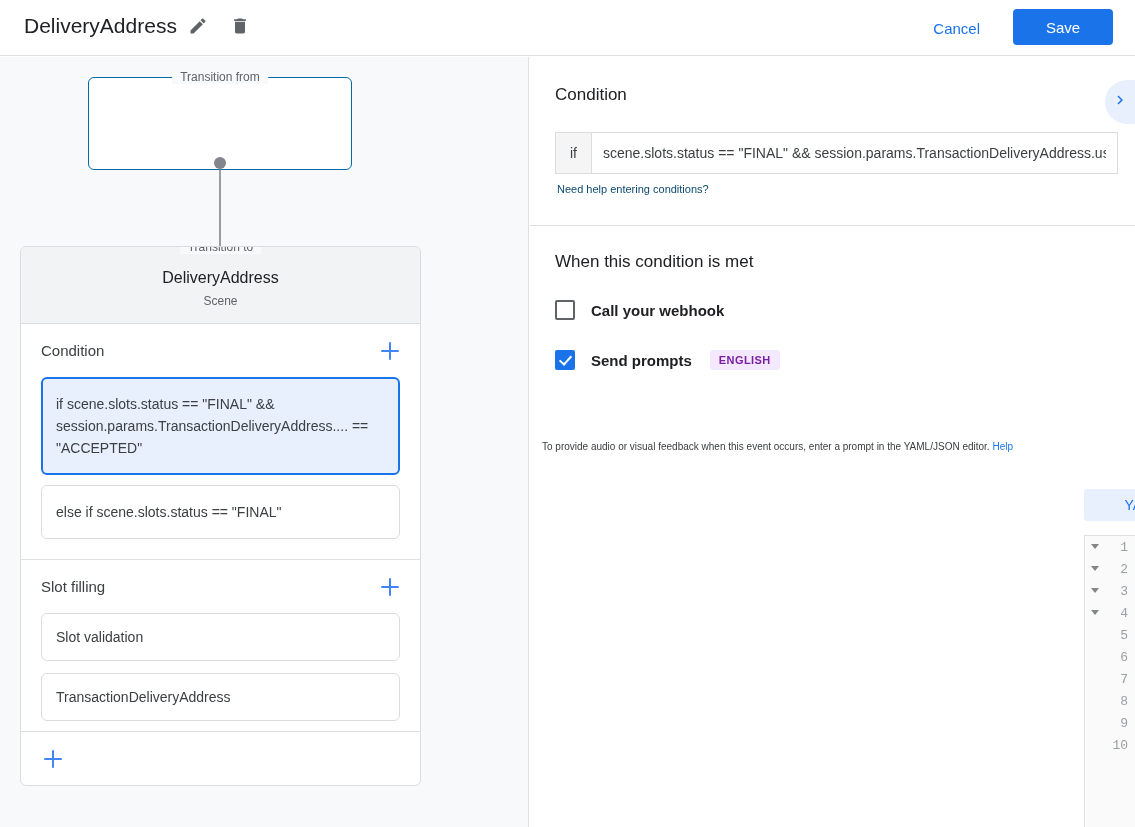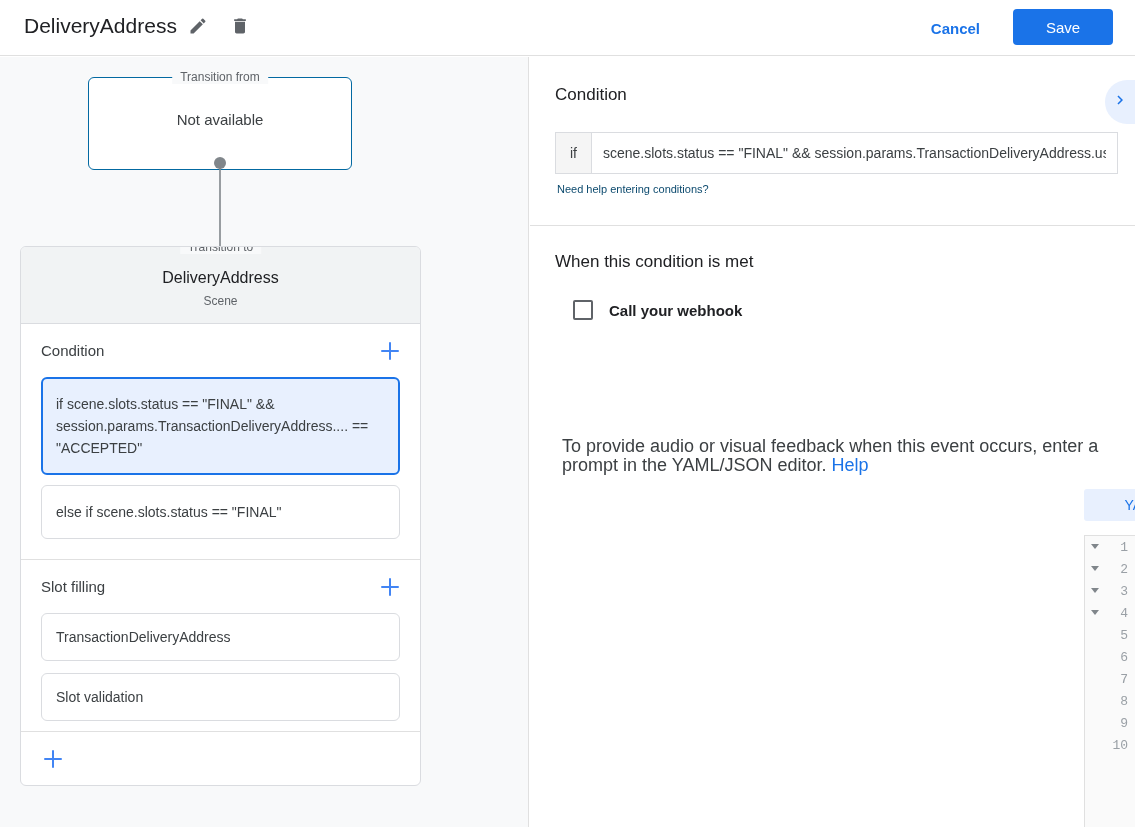--- a/index.html
+++ b/index.html
@@ -24,21 +24,21 @@
   }
   .icon-btn {
     position: absolute; width: 28px; height: 28px; top: 14px;
     display: flex; align-items: center; justify-content: center;
     cursor: pointer;
   }
   .icon-btn.edit { left: 184px; }
   .icon-btn.delete { left: 226px; }
   .cancel-btn {
     position: absolute; right: 147px; top: 15px;
-    font-size: 15px; color: #1a73e8; font-weight: 700;
+    font-size: 15px; color: #1a73e8; font-weight: 400;
     cursor: pointer; padding: 5px 8px;
   }
   .save-btn {
     position: absolute; right: 22px; top: 9px;
     width: 100px; height: 36px; border-radius: 4px;
     background: #1a73e8; color: #ffffff;
     font-size: 15px; font-weight: 500;
     display: flex; align-items: center; justify-content: center;
     cursor: pointer; border: none;
     font-family: "Liberation Sans", sans-serif;
@@ -179,21 +179,21 @@
   .rp-divider {
     position: absolute; left: 0; top: 168px; width: 605px; height: 1px;
     background: #e0e0e0;
   }
 
   .met-title {
     position: absolute; left: 25px; top: 195px;
     font-size: 17px; color: #202124;
   }
 
-  .cb-row { position: absolute; left: 25px; display: flex; align-items: center; margin-left: 18px; }
+  .cb-row { position: absolute; left: 25px; display: flex; align-items: center; }
   .cb-row.webhook { top: 243px; }
   .cb-row.prompts { top: 293px; }
   .checkbox {
     width: 20px; height: 20px; border-radius: 2px;
     border: 2px solid #5f6368; background: #fff;
     cursor: pointer; position: relative; flex: 0 0 20px;
   }
   .checkbox.checked {
     background: #1a73e8; border-color: #1a73e8;
   }
@@ -206,22 +206,22 @@
   .cb-label {
     margin-left: 16px; font-size: 15px; color: #202124; font-weight: 600;
   }
   .lang-badge {
     margin-left: 18px; background: #f3e8fd; color: #7b1fa2;
     font-size: 11px; font-weight: 600; letter-spacing: .4px;
     padding: 4px 9px; border-radius: 3px;
   }
 
   .helper-text {
-    position: absolute; left: 32px; top: 380px; width: 560px;
-    font-size: 18px; color: #3c4043; line-height: 19px;
+    position: absolute; left: 12px; top: 380px; width: 560px;
+    font-size: 10px; color: #3c4043; line-height: 19px;
   }
   .helper-text a { color: #1a73e8; text-decoration: none; }
 
   .tabs {
     position: absolute; left: 554px; top: 432px;
     display: flex;
   }
   .tab {
     width: 118px; height: 32px;
     display: flex; align-items: center; justify-content: center;
@@ -278,21 +278,20 @@
   </div>
 
   <div class="cancel-btn">Cancel</div>
   <button class="save-btn">Save</button>
 </div>
 
 <div class="left-panel">
 
   <div class="fieldset trans-from">
     <div class="fieldset-legend">Transition from</div>
-    <div class="body">Not available</div>
   </div>
 
   <div class="connector">
     <svg width="12" height="112" viewBox="0 0 12 112">
       <circle cx="6" cy="6" r="6" fill="#80868b"></circle>
       <line x1="6" y1="6" x2="6" y2="98" stroke="#80868b" stroke-width="1.6"></line>
       <polygon points="1.5,96 10.5,96 6,107" fill="#80868b"></polygon>
     </svg>
   </div>
 
@@ -315,22 +314,22 @@
         <div class="cond-card">else if scene.slots.status == "FINAL"</div>
       </div>
     </div>
 
     <div class="section">
       <div class="section-head">
         <span class="section-title">Slot filling</span>
         <span class="plus-btn"></span>
       </div>
       <div class="section-body">
+        <div class="slot-card">Slot validation</div>
         <div class="slot-card">TransactionDeliveryAddress</div>
-        <div class="slot-card">Slot validation</div>
       </div>
     </div>
 
     <div class="section">
       <div class="section-head">
         <span class="plus-btn"></span>
       </div>
     </div>
 
   </div>
@@ -357,20 +356,25 @@
 
   <div class="rp-divider"></div>
 
   <div class="met-title">When this condition is met</div>
 
   <div class="cb-row webhook">
     <span class="checkbox"></span>
     <span class="cb-label">Call your webhook</span>
   </div>
 
+  <div class="cb-row prompts">
+    <span class="checkbox checked"></span>
+    <span class="cb-label">Send prompts</span>
+    <span class="lang-badge">ENGLISH</span>
+  </div>
 
   <div class="helper-text">
     <span>To provide audio or visual feedback when this event occurs, enter a prompt in the YAML/JSON editor. </span><a href="#">Help</a>
   </div>
 
   <div class="tabs">
     <div class="tab active">YAML</div>
 
   </div>
 

